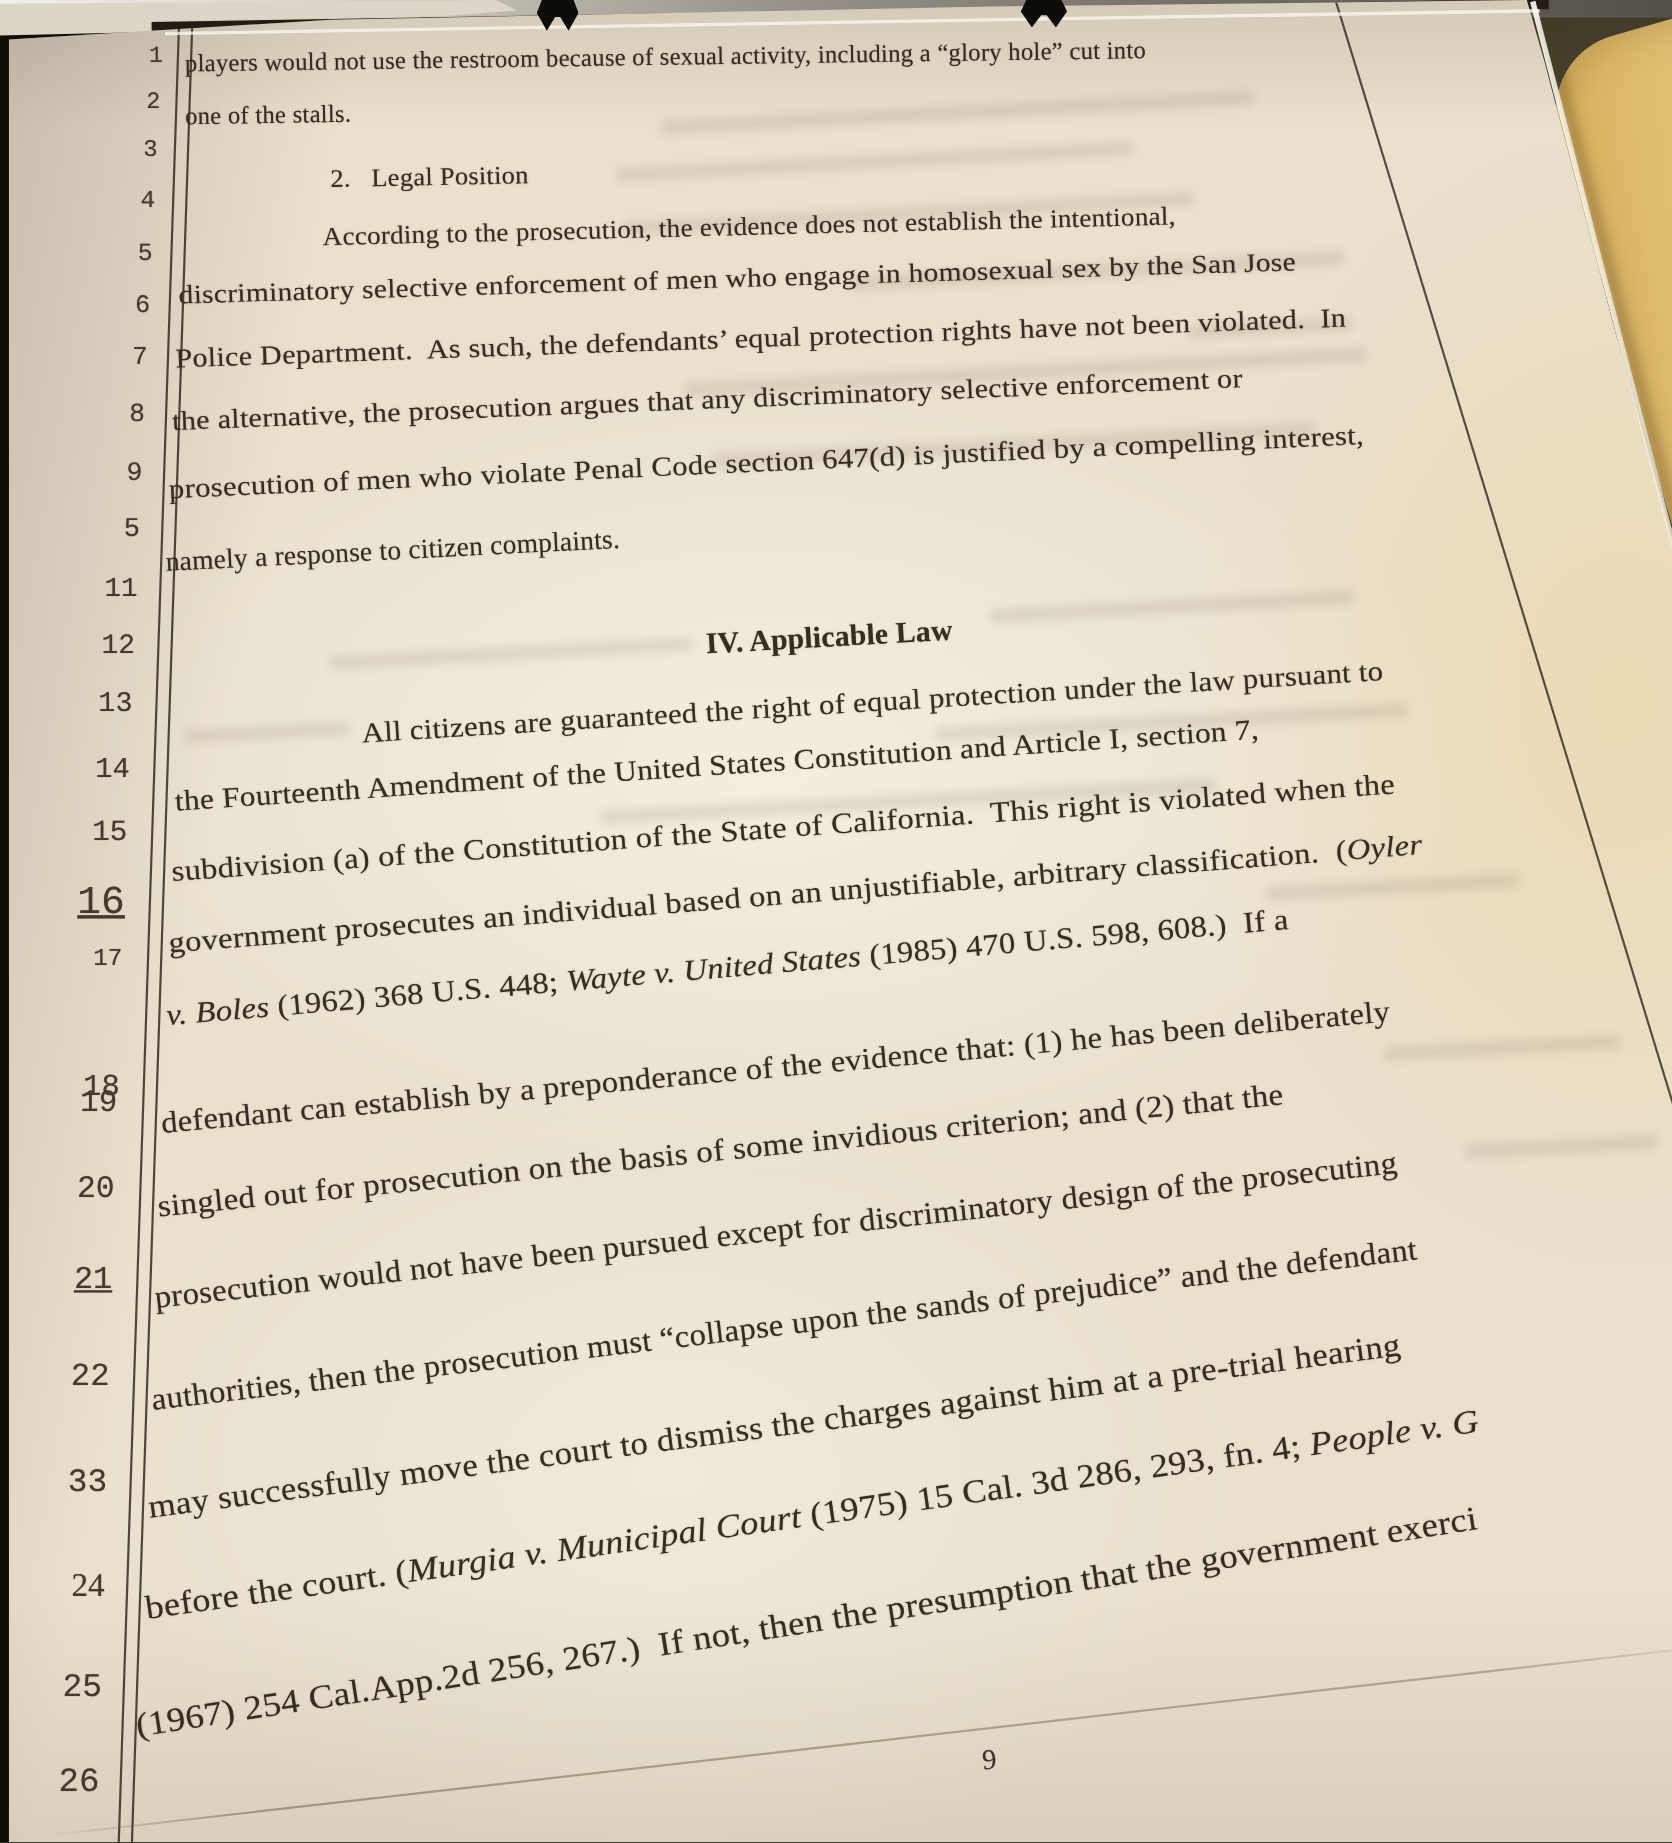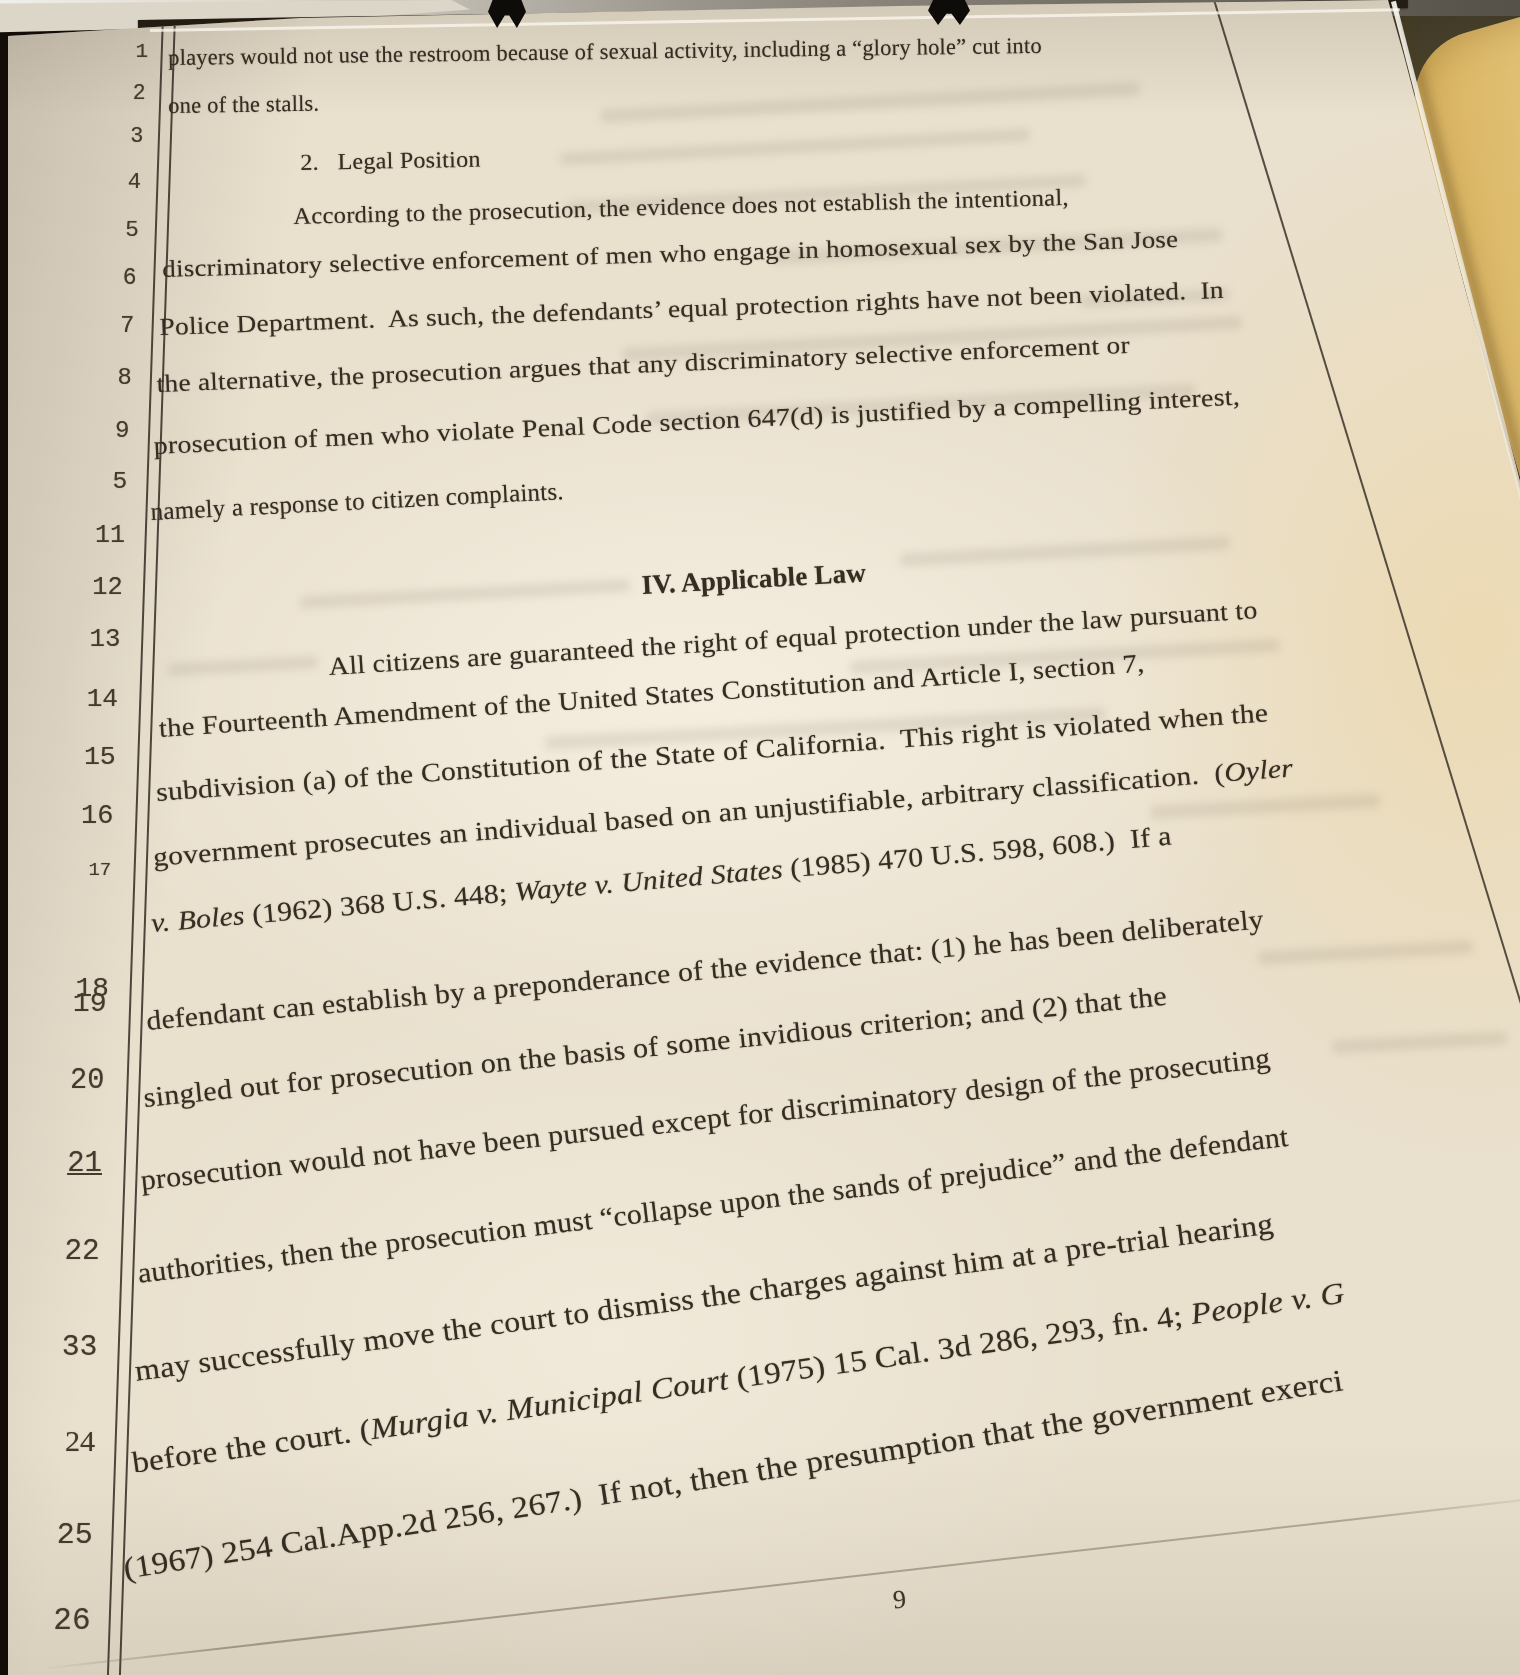--- a/index.html
+++ b/index.html
@@ -145,22 +145,22 @@
         <div class="num" style="left: 56.5px; top: 266.6px; font-size: 23px;">6</div>
         <div class="num" style="left: 54.2px; top: 315.3px; font-size: 23.4px;">7</div>
         <div class="num" style="left: 51.9px; top: 366px; font-size: 23.8px;">8</div>
         <div class="num" style="left: 49.6px; top: 418.6px; font-size: 24.2px;">9</div>
         <div class="num" style="left: 47.3px; top: 470.3px; font-size: 24.6px;">5</div>
         <div class="num" style="left: 45px; top: 523px; font-size: 25px;">11</div>
         <div class="num" style="left: 42.7px; top: 574.7px; font-size: 25.4px;">12</div>
         <div class="num" style="left: 40.4px; top: 627.4px; font-size: 25.8px;">13</div>
         <div class="num" style="left: 38.1px; top: 686px; font-size: 26.2px;">14</div>
         <div class="num" style="left: 35.8px; top: 743.7px; font-size: 26.6px;">15</div>
-        <div class="num" style="left: 33.5px; top: 803.4px; font-size: 27px;">16</div>
-        <div class="num" style="left: 31.2px; top: 861.1px; font-size: 19px; font-family: Liberation Mono, monospace;">17</div>
+        <div class="num" style="left: 33.5px; top: 803.4px; font-size: 36px; text-decoration: underline;">16</div>
+        <div class="num" style="left: 31.2px; top: 861.1px; font-size: 22px; font-family: Liberation Mono, monospace;">17</div>
         <div class="num" style="left: 28.9px; top: 975px; font-size: 27.8px;">18</div>
         <div class="num" style="left: 26.6px; top: 990.4px; font-size: 28.2px;">19</div>
         <div class="num" style="left: 24.3px; top: 1067.1px; font-size: 28.6px;">20</div>
         <div class="num" style="left: 22px; top: 1148.8px; font-size: 29px; text-decoration: underline;">21</div>
         <div class="num" style="left: 19.7px; top: 1236.5px; font-size: 29.4px;">22</div>
         <div class="num" style="left: 17.4px; top: 1333.2px; font-size: 29.8px;">33</div>
         <div class="num" style="left: 15.1px; top: 1425.8px; font-size: 30.2px; font-family: Liberation Serif, serif;">24</div>
         <div class="num" style="left: 12.8px; top: 1520px; font-size: 30px;">25</div>
         <div class="num" style="left: 10.5px; top: 1605.2px; font-size: 31px;">26</div>
       </div>

